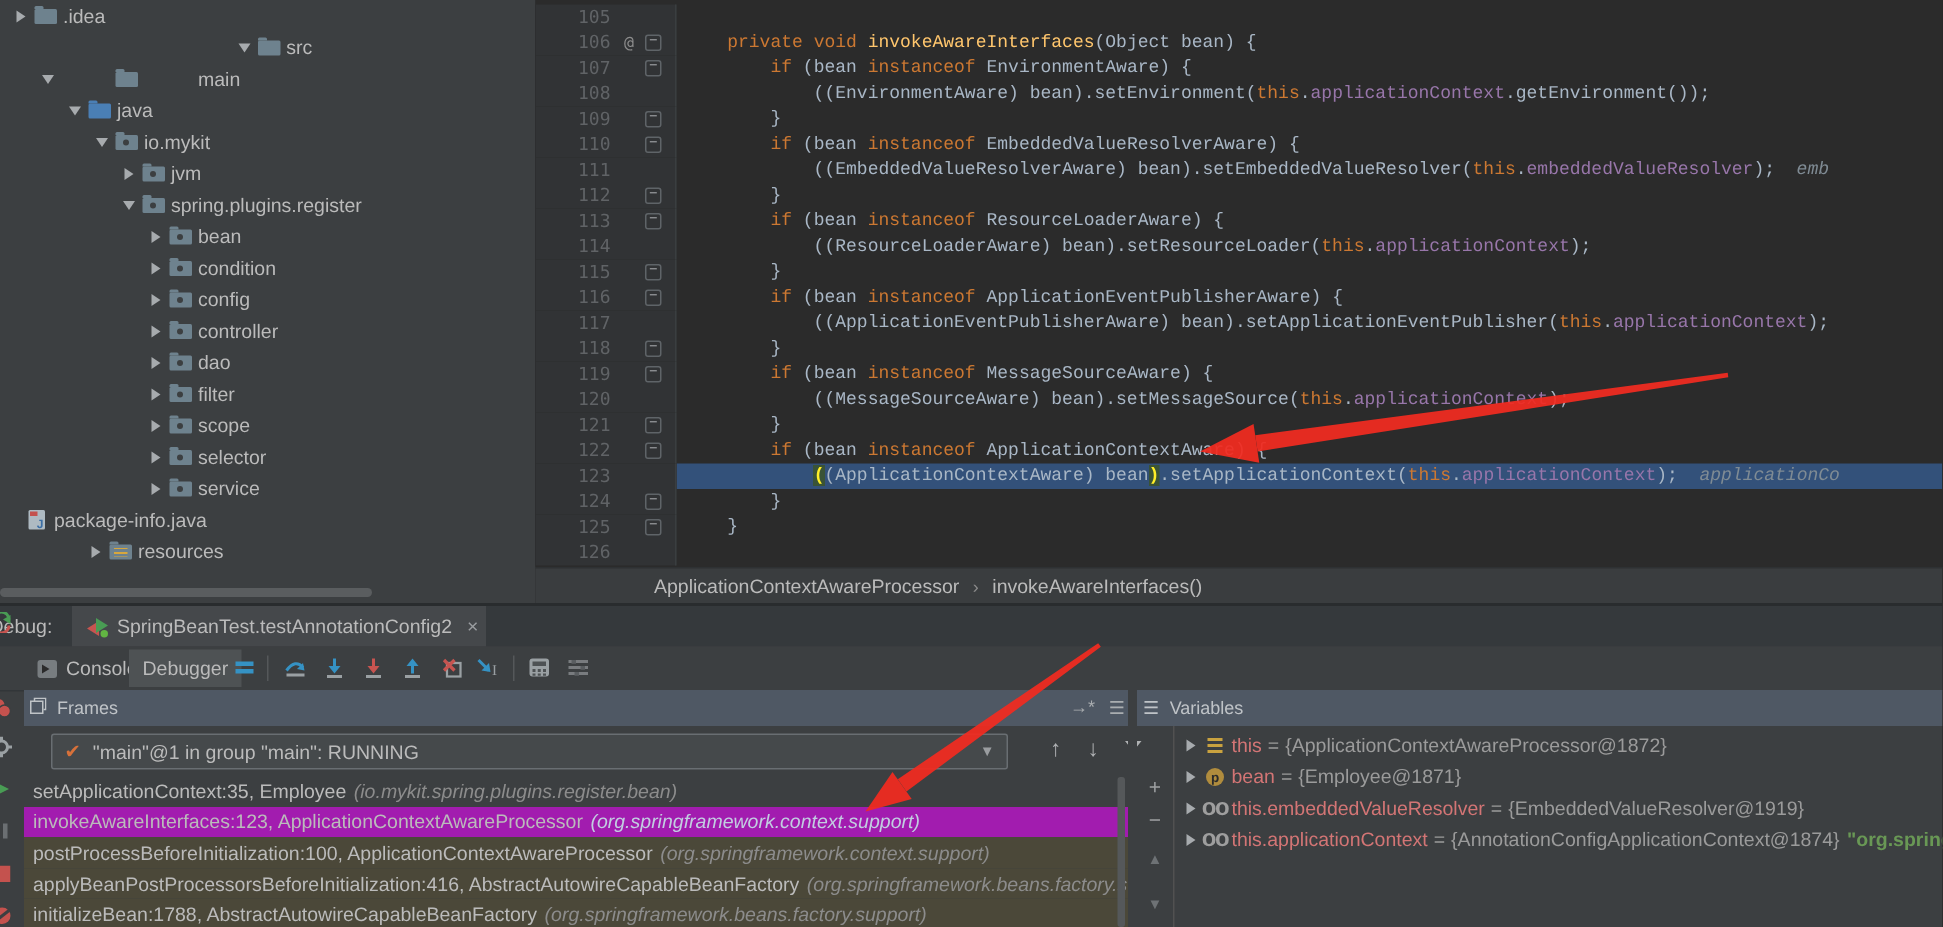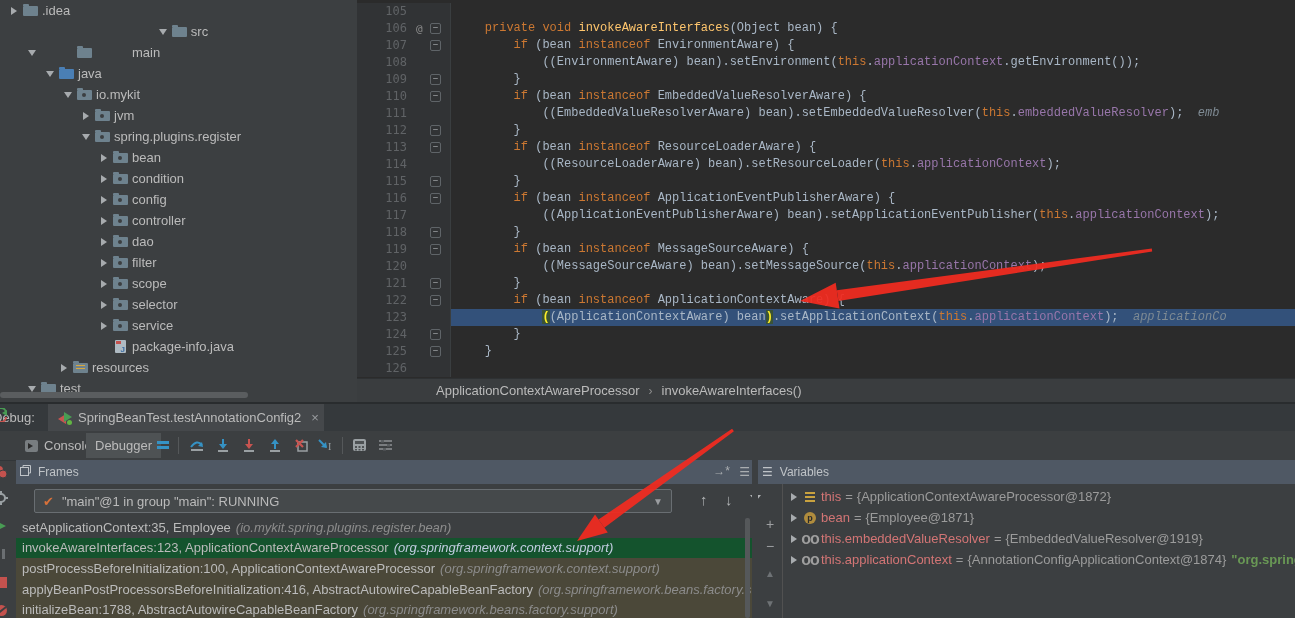--- a/index.html
+++ b/index.html
@@ -71,21 +71,21 @@
   #frames-menu{position:absolute;right:2px;top:5px;color:#A9ADB0;font-size:12px;letter-spacing:0;}
   #thread-row{position:absolute;left:0;top:28px;width:736px;height:28px;}
   #thread-dropdown{position:absolute;left:18px;top:1px;width:638px;height:24px;background:#45494B;border:1px solid #696E72;border-radius:2px;
        display:flex;align-items:center;font-size:13px;color:#BBBBBB;box-sizing:border-box;}
   #thread-dropdown .check{color:#D7713A;font-size:13px;font-weight:bold;margin:0 8px;}
   #thread-dropdown .chev{margin-left:auto;margin-right:8px;color:#9A9DA0;font-size:10px;}
   .thr-btn{position:absolute;top:3px;color:#AFB1B3;font-size:15px;font-weight:bold;}
   #frames-list{position:absolute;left:0;top:57px;width:736px;height:103px;overflow:hidden;}
   .frow{height:20.6px;display:flex;align-items:center;font-size:13px;color:#BBBBBB;padding-left:6px;white-space:nowrap;overflow:hidden;}
   .frow .pkg{font-style:italic;color:#8C8C8C;margin-left:5px;}
-  .frow.sel{background:#14532d;}
+  .frow.sel{background:#a21caf;}
   .frow.sel .pkg{color:#C2CDE1;}
   .frow.lib{background:#4B4839;}
   #frames-scroll{position:absolute;right:2px;top:58px;width:5px;height:100px;background:#55585A;border-radius:2px;}
 
   #var-splitter{position:absolute;left:752px;top:56px;width:6px;height:160px;background:#3C3F41;}
   #vars-panel{position:absolute;left:758px;top:56px;width:537px;height:160px;}
   #watch-strip{position:absolute;left:0;top:24px;width:24px;height:136px;border-right:1px solid #515151;}
   .ws-btn{position:absolute;left:0;width:24px;text-align:center;color:#9EA0A2;font-size:14px;}
   .ws-dim{color:#6E7275;font-size:10px;}
   #vars-rows{position:absolute;left:25px;top:26px;right:0;bottom:0;overflow:hidden;}
@@ -248,44 +248,35 @@
       </div>
       <div class="tree-row" style="padding-left: 96px;">
         <span class="tw">
           <span class="tw-right"></span>
         </span>
         <span class="ticon fold-pkg">
           <span class="fold-shape"></span>
         </span>
         <span>service</span>
       </div>
-      <div class="tree-row" style="padding-left: 96px;">
+      <div class="tree-row" style="">
         <span class="tw"></span>
         <span class="ticon">
           <span class="file-java"></span>
         </span>
         <span>package-info.java</span>
       </div>
       <div class="tree-row" style="padding-left: 56px;">
         <span class="tw">
           <span class="tw-right"></span>
         </span>
         <span class="ticon fold-res">
           <span class="fold-shape"></span>
         </span>
         <span>resources</span>
-      </div>
-      <div class="tree-row" style="padding-left: 24px;">
-        <span class="tw">
-          <span class="tw-down"></span>
-        </span>
-        <span class="ticon fold-plain">
-          <span class="fold-shape"></span>
-        </span>
-        <span>test</span>
       </div>
     </div>
   <div class="abs" id="tree-hscroll"></div>
 </div>
 
 <div class="abs" id="editor">
   <div id="editor-lines">
       <div class="line">
         <span class="ln"><span class="num">105</span></span>
         <span class="code"></span>

